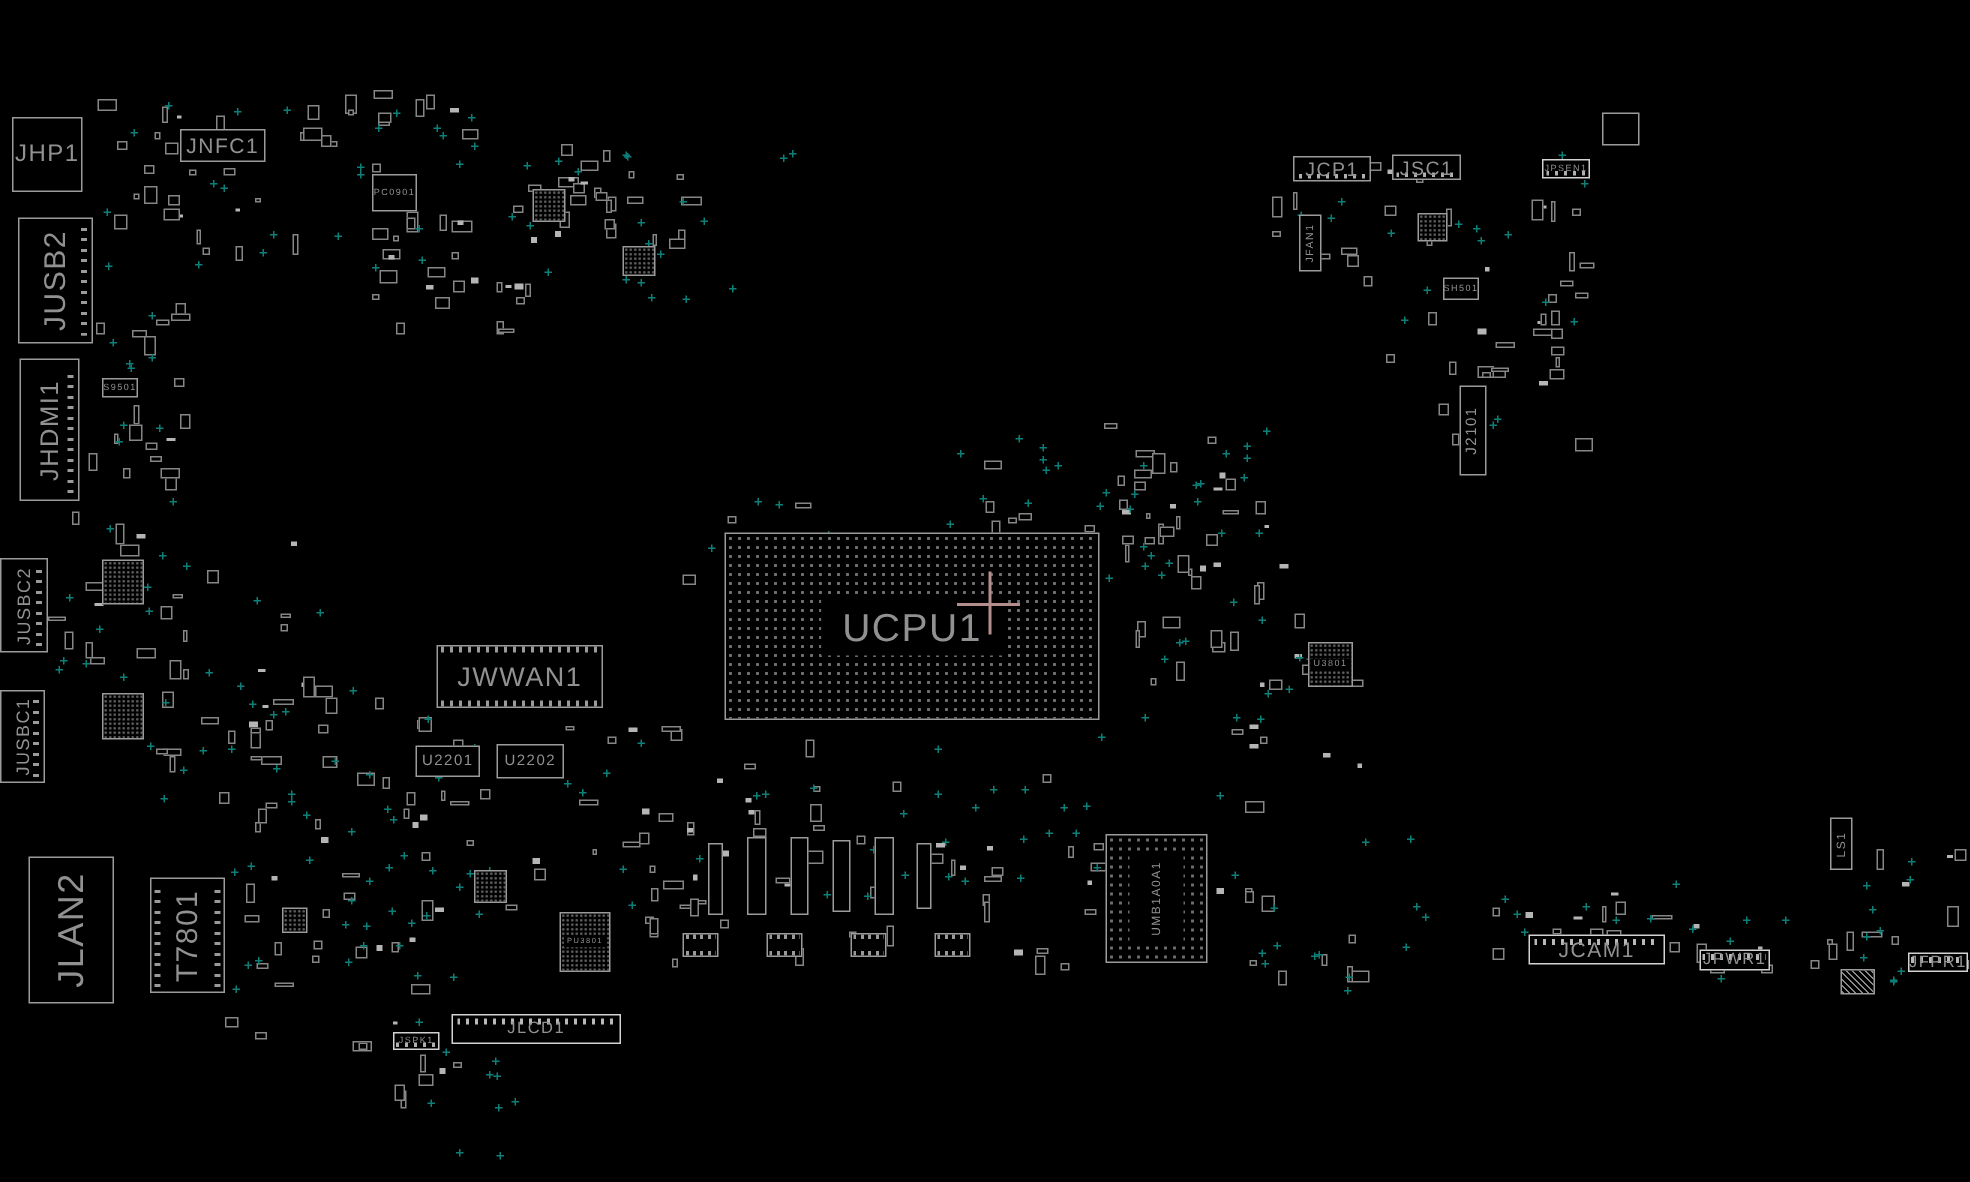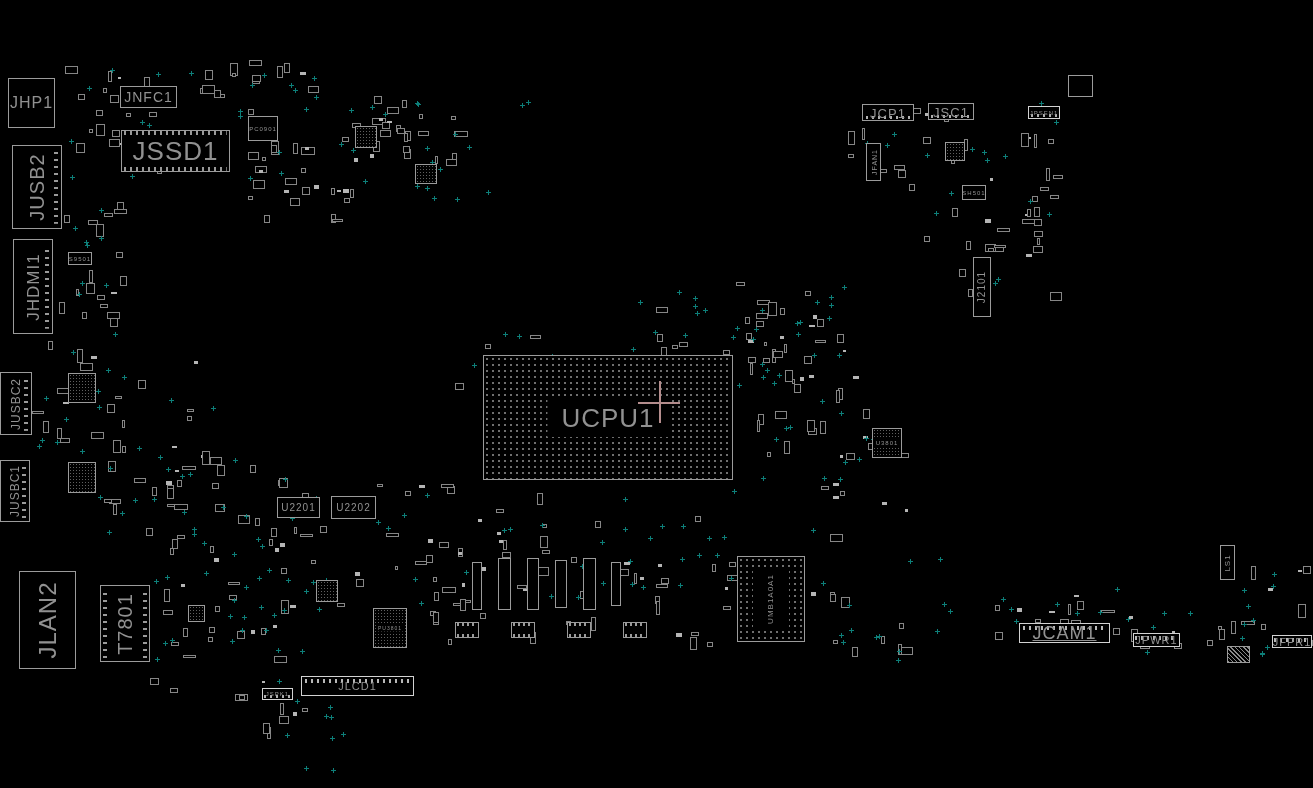--- a/index.html
+++ b/index.html
@@ -753,23 +753,20 @@
     <div class="tp" style="left: 667px; top: 472px;"></div>
     <div class="tp" style="left: 686px; top: 469px;"></div>
     <div class="tp" style="left: 676px; top: 446px;"></div>
     <div class="tp" style="left: 704px; top: 440px;"></div>
     <div class="comp t-box" style="left: 8px; top: 78px; width: 47px; height: 50px;">
       <span class="lbl" style="font-size: 16px;">JHP1</span>
     </div>
     <div class="comp t-box" style="left: 120px; top: 86px; width: 57px; height: 22px;">
       <span class="lbl" style="font-size: 14px;">JNFC1</span>
     </div>
-    <div class="comp t-connb" style="left: 121px; top: 130px; width: 109px; height: 42px;">
-      <span class="lbl" style="font-size: 26px;">JSSD1</span>
-    </div>
     <div class="comp t-box" style="left: 248px; top: 116px; width: 30px; height: 25px;">
       <span class="lbl" style="font-size: 6px;">PC0901</span>
     </div>
     <div class="comp t-connr v" style="left: 12px; top: 145px; width: 50px; height: 84px;">
       <span class="lbl" style="font-size: 20px;">JUSB2</span>
     </div>
     <div class="comp t-connr v" style="left: 13px; top: 239px; width: 40px; height: 95px;">
       <span class="lbl" style="font-size: 17px;">JHDMI1</span>
     </div>
     <div class="comp t-box" style="left: 68px; top: 252px; width: 24px; height: 13px;">
@@ -804,37 +801,40 @@
     <div class="comp t-qfn" style="left: 945px; top: 142px; width: 20px; height: 19px;"></div>
     <div class="comp t-box" style="left: 962px; top: 185px; width: 24px; height: 15px;">
       <span class="lbl" style="font-size: 6px;">SH501</span>
     </div>
     <div class="comp t-box v" style="left: 973px; top: 257px; width: 18px; height: 60px;">
       <span class="lbl" style="font-size: 10px;">J2101</span>
     </div>
     <div class="comp t-bga" style="left: 483px; top: 355px; width: 250px; height: 125px;">
       <span class="lbl" style="font-size: 26px;">UCPU1</span>
     </div>
+    <div class="comp t-connb" style="left: 291px; top: 430px; width: 111px; height: 42px;">
+      <span class="lbl" style="font-size: 18px;">JWWAN1</span>
+    </div>
     <div class="comp t-box" style="left: 277px; top: 497px; width: 43px; height: 21px;">
       <span class="lbl" style="font-size: 10px;">U2201</span>
     </div>
     <div class="comp t-box" style="left: 331px; top: 496px; width: 45px; height: 23px;">
       <span class="lbl" style="font-size: 10px;">U2202</span>
     </div>
     <div class="comp t-qfn" style="left: 373px; top: 608px; width: 34px; height: 40px;">
       <span class="lbl" style="font-size: 5px;">PU3801</span>
     </div>
     <div class="comp t-bga v" style="left: 737px; top: 556px; width: 68px; height: 86px;">
       <span class="lbl" style="font-size: 8px;">UMB1A0A1</span>
     </div>
     <div class="comp t-qfn" style="left: 872px; top: 428px; width: 30px; height: 30px;">
       <span class="lbl" style="font-size: 6px;">U3801</span>
     </div>
     <div class="comp t-connt hi" style="left: 1019px; top: 623px; width: 91px; height: 20px;">
-      <span class="lbl" style="font-size: 18px; text-decoration: underline;">JCAM1</span>
+      <span class="lbl" style="font-size: 14px;">JCAM1</span>
     </div>
     <div class="comp t-connt hi" style="left: 1133px; top: 633px; width: 47px; height: 14px;">
       <span class="lbl" style="font-size: 11px;">JPWR1</span>
     </div>
     <div class="comp t-connt hi" style="left: 1272px; top: 635px; width: 40px; height: 13px;">
       <span class="lbl" style="font-size: 11px;">JFPR1</span>
     </div>
     <div class="comp t-hatch" style="left: 1227px; top: 646px; width: 23px; height: 17px;"></div>
     <div class="comp t-box v" style="left: 1220px; top: 545px; width: 15px; height: 35px;">
       <span class="lbl" style="font-size: 8px;">LS1</span>

